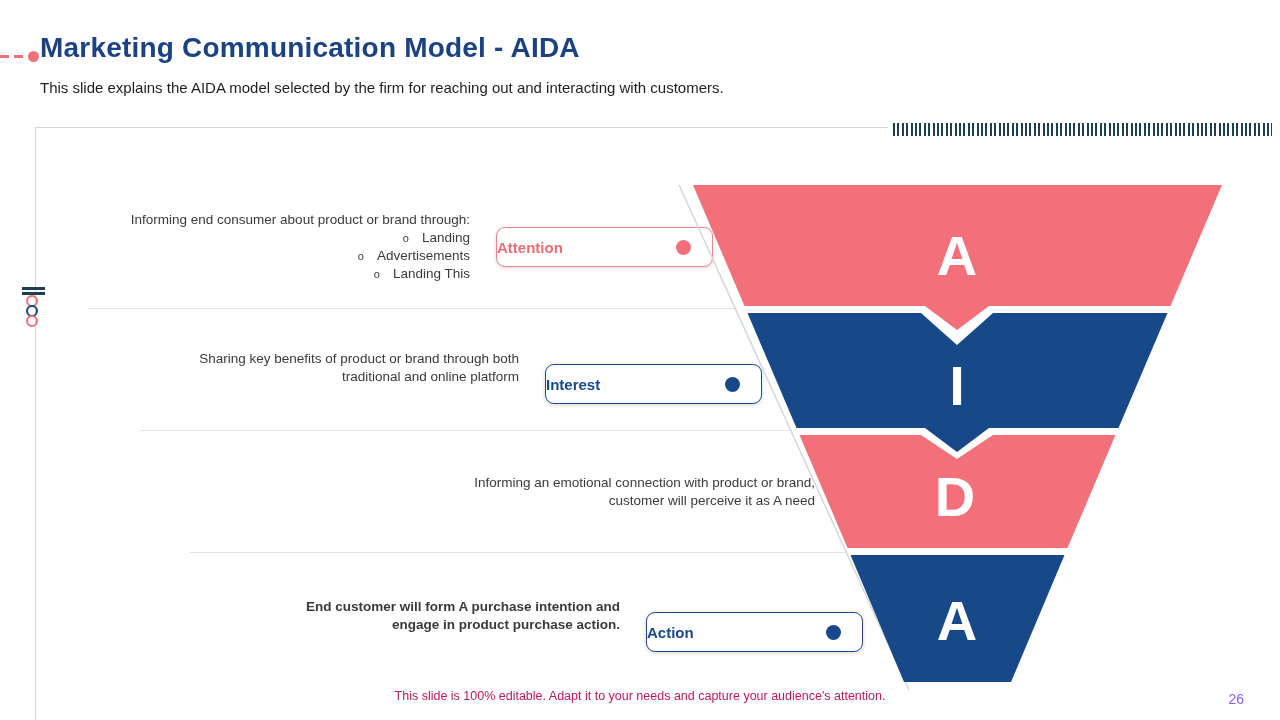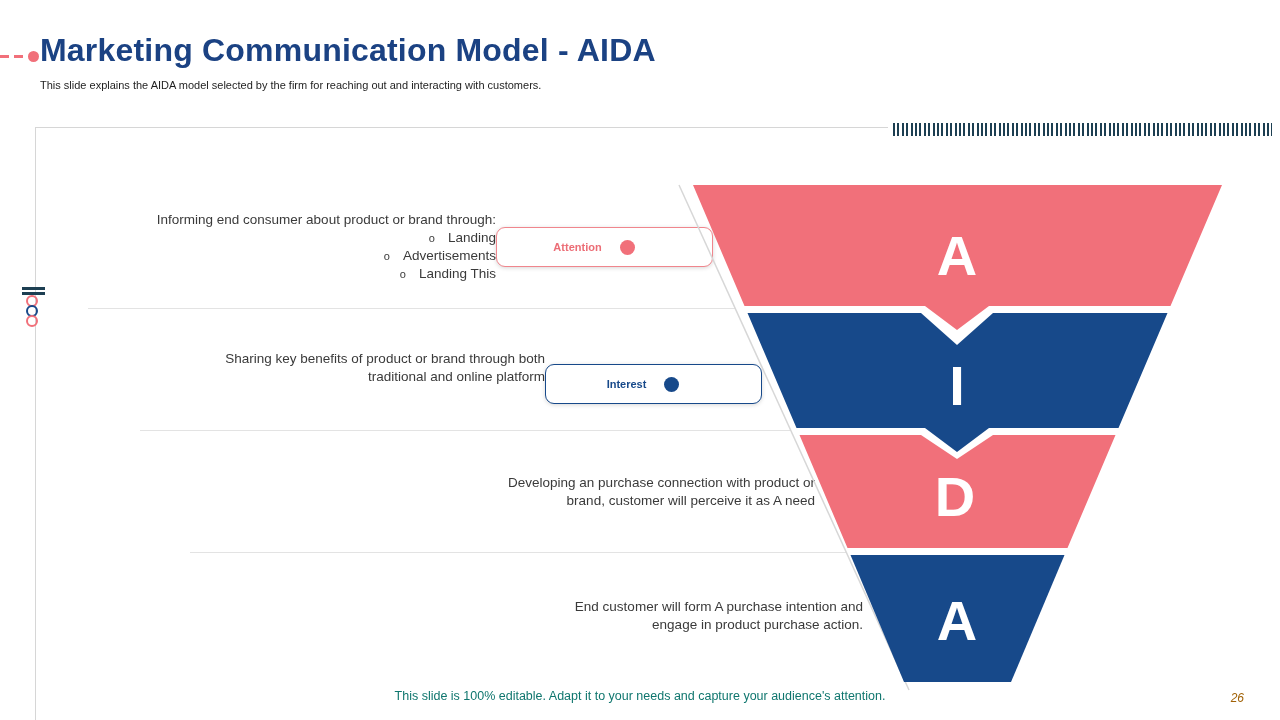--- a/index.html
+++ b/index.html
@@ -16,80 +16,80 @@
     width:1280px;height:720px;overflow:hidden;position:relative;
     background:#ffffff;font-family:"Liberation Sans",sans-serif;
   }
   .slide{position:absolute;inset:0;}
 
   
   .header-decor{position:absolute;left:0;top:51px;display:flex;align-items:center;gap:5px;}
   .hd-dash{width:9px;height:3px;background:var(--salmon);}
   .hd-dot{width:11px;height:11px;border-radius:50%;background:var(--salmon);}
   .title{
-    position:absolute;left:40px;top:32px;font-size:32px;font-weight:bold;
+    position:absolute;left:40px;top:32px;font-size:28px;font-weight:bold;
     color:var(--title-navy);letter-spacing:.2px;white-space:nowrap;
   }
-  .subtitle{position:absolute;left:40px;top:79px;font-size:11px;color:#1e1e1e;}
+  .subtitle{position:absolute;left:40px;top:79px;font-size:15px;color:#1e1e1e;}
 
   
   .frame-top{position:absolute;left:35px;top:127px;width:853px;height:1px;background:#d6d6d6;}
   .frame-left{position:absolute;left:35px;top:127px;width:1px;height:593px;background:#d6d6d6;}
   .tick-strip{
     position:absolute;left:893px;top:123px;width:379px;height:13px;
     background:repeating-linear-gradient(90deg,var(--tick) 0,var(--tick) 2px,transparent 2px,transparent 4.4px);
   }
 
   
   .left-glyph{position:absolute;left:22px;top:287px;width:24px;}
   .glyph-bar{width:23px;height:3px;background:var(--tick);margin-bottom:2px;}
   .glyph-ring{width:8px;height:8px;border-radius:50%;border:2px solid var(--salmon);margin:-2px 0 0 4px;background:transparent;}
   .glyph-ring.navy{border-color:var(--navy);}
 
   
-  .row{position:absolute;display:flex;align-items:center;justify-content:flex-end;}
+  .row{position:absolute;display:flex;align-items:center;justify-content:flex-end;gap:26px;}
   .row1{left:40px;top:205px;width:673px;height:84px;}
   .row2{left:40px;top:328px;width:722px;height:80px;}
   .row3{left:40px;top:452px;width:775px;height:80px;}
   .row4{left:40px;top:576px;width:823px;height:80px;}
   .desc{text-align:right;font-size:13.5px;color:var(--ink);line-height:1.32;}
   .row1 .desc{width:382px;}
   .row2 .desc{width:356px;}
   .row3 .desc{width:342px;}
-  .row4 .desc{width:318px;}
+  .row4 .desc{width:318px;font-weight:bold;}
   .bullet{display:flex;justify-content:flex-end;align-items:baseline;gap:13px;}
   .bullet .marker{font-size:11px;color:var(--ink);}
 
   .stage-btn{
     flex:0 0 auto;width:217px;height:40px;border-radius:9px;background:#fff;
-    display:flex;align-items:center;justify-content:center;gap:18px;
+    display:flex;align-items:center;justify-content:space-between;gap:18px;
     padding-right:21px;box-sizing:border-box;border:1px solid;
-    box-shadow:0 1px 4px rgba(0,0,0,.16);font-weight:bold;font-size:11px;cursor:pointer;
+    box-shadow:0 1px 4px rgba(0,0,0,.16);font-weight:bold;font-size:15px;cursor:pointer;
   }
   .stage-btn.salmon{color:var(--salmon-text);border-color:#f0868d;}
   .stage-btn.navy{color:var(--navy);border-color:var(--navy);margin-top:32px;}
   .stage-dot{width:15px;height:15px;border-radius:50%;}
   .stage-btn.salmon .stage-dot{background:var(--salmon);}
   .stage-btn.navy .stage-dot{background:var(--navy);}
 
   
   .sep{position:absolute;height:1px;background:#e3e3e3;}
   .sep1{left:88px;top:308px;width:648px;}
   .sep2{left:140px;top:430px;width:651px;}
   .sep3{left:190px;top:552px;width:656px;}
 
   
   .funnel{position:absolute;left:0;top:0;}
   .funnel-letter{
     font-family:"Liberation Sans",sans-serif;font-size:56px;font-weight:bold;fill:#ffffff;
   }
 
   
-  .footer{position:absolute;left:0;right:0;top:689px;text-align:center;font-size:12.5px;color:#0f766e;}
-  .page-num{position:absolute;right:36px;top:691px;font-size:12px;color:#a16207;font-style:italic;}
+  .footer{position:absolute;left:0;right:0;top:689px;text-align:center;font-size:12.5px;color:#be185d;}
+  .page-num{position:absolute;right:36px;top:691px;font-size:14px;color:#8b5cf6;}
 </style>
 </head>
 <body>
 
 <div class="slide">
 
   <div class="header-decor">
     <span class="hd-dash"></span>
     <span class="hd-dash"></span>
     <span class="hd-dot"></span>
@@ -133,25 +133,29 @@
 
   <div class="row row2">
     <div class="desc">Sharing key benefits of product or brand through both traditional and online platform</div>
     <div class="stage-btn navy">
       <span>Interest</span>
       <span class="stage-dot"></span>
     </div>
   </div>
 
   <div class="row row3">
-    <div class="desc">Developing an purchase connection with product or brand, customer will perceive it as A need</div>
+    <div class="desc">Informing an emotional connection with product or brand, customer will perceive it as A need</div>
   </div>
 
   <div class="row row4">
     <div class="desc">End customer will form A purchase intention and engage in product purchase action.</div>
+    <div class="stage-btn navy">
+      <span>Action</span>
+      <span class="stage-dot"></span>
+    </div>
   </div>
 
   <div class="sep sep1"></div>
   <div class="sep sep2"></div>
   <div class="sep sep3"></div>
 
   <svg class="funnel" width="1280" height="720" viewBox="0 0 1280 720">
     <line x1="679" y1="185" x2="909" y2="690" stroke="#d7d7d7" stroke-width="1.5"></line>
     <polygon points="693,185 1222,185 1170.5,306 989,306 957,330 925,306 744.5,306" fill="#F1707A"></polygon>
     <polygon points="747.5,313 921,313 957,345 993,313 1167.5,313 1118.5,428 989,428 957,452 925,428 796.5,428" fill="#17498A"></polygon>

